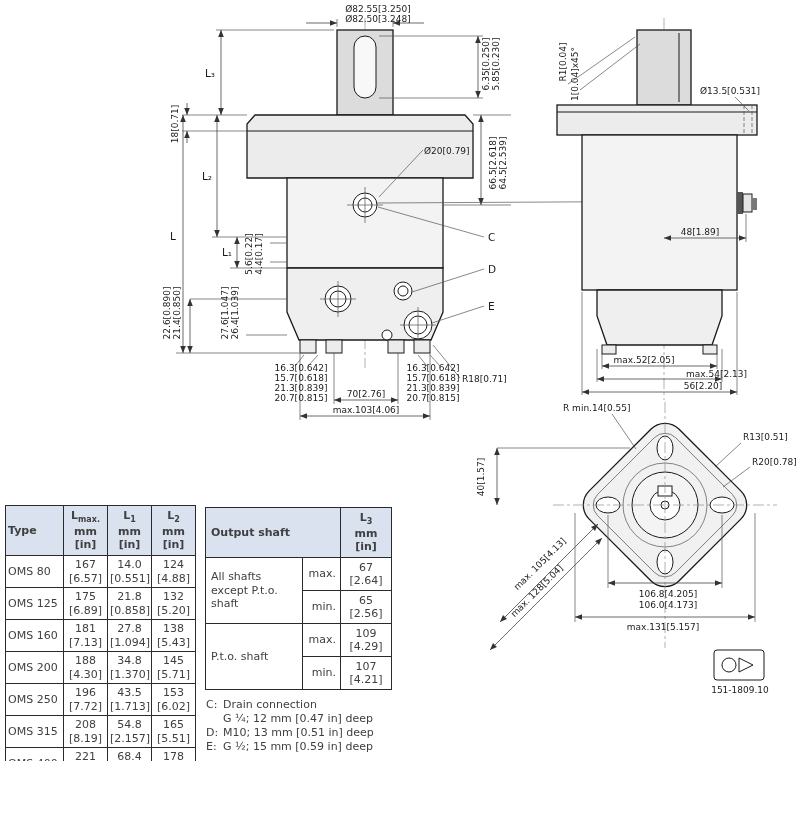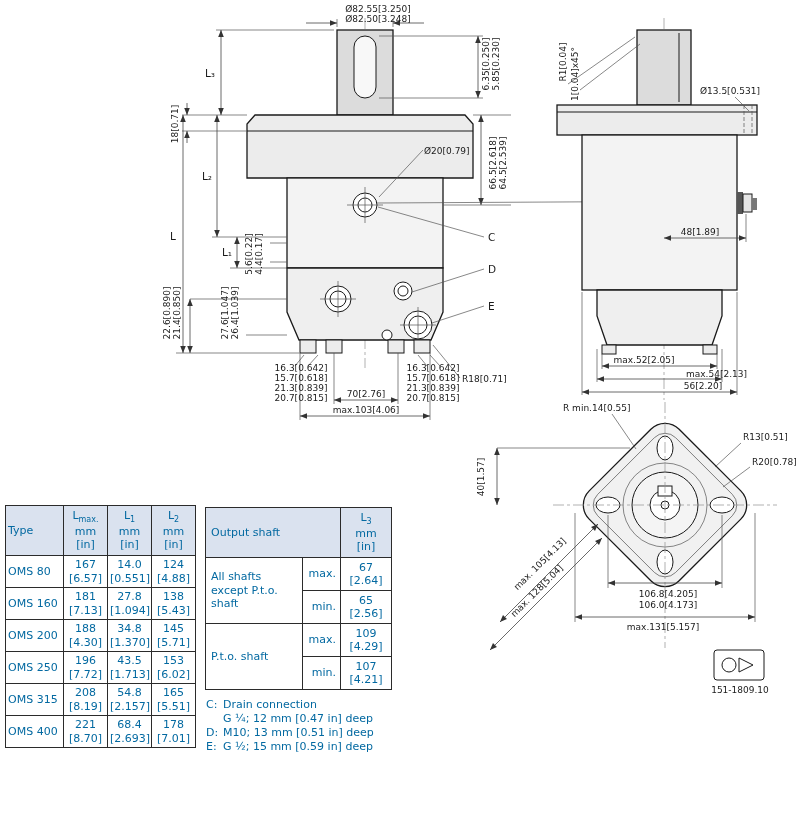--- a/index.html
+++ b/index.html
@@ -1,31 +1,31 @@
 <!DOCTYPE html>
 <html><head>
 <meta charset="utf-8">
 <style>
 *{box-sizing:border-box;margin:0;padding:0}
 body{background:#fff}
 .canvas{position:relative;width:800px;height:761px;background:#fff;overflow:hidden;
-  font-family:"DejaVu Sans",sans-serif;color:#0369a1}
+  font-family:"DejaVu Sans",sans-serif;color:#404040}
 .canvas svg{position:absolute;left:0;top:0}
 svg text{font-family:"DejaVu Sans",sans-serif}
 .dt{font-size:9px;fill:#1a1a1a}
 .dt2{font-size:10.5px;fill:#1a1a1a}
 .ln{stroke:#1a1a1a;stroke-width:1.3}
 .ln2{stroke:#1a1a1a;stroke-width:1}
 .thin{stroke:#555;stroke-width:.7;fill:none}
 .dim{stroke:#444;stroke-width:.8;fill:none}
 .hid{stroke:#555;stroke-width:.7;fill:none;stroke-dasharray:4 2}
 .cl{stroke:#8f8f8f;stroke-width:.7;fill:none;stroke-dasharray:11 3 3 3}
 table{border-collapse:collapse;table-layout:fixed;background:#fff}
 th,td{border:1px solid #2b2b2b;text-align:center;vertical-align:middle;padding:1px 2px;line-height:1.22;font-weight:normal}
-thead th{background:#dae2ef;font-weight:normal}
+thead th{background:#dae2ef;font-weight:bold}
 .dim-table{position:absolute;left:5px;top:505px;width:190px;font-size:11px}
 .dim-table thead tr{height:50px}
 .dim-table tbody tr{height:32px}
 .shaft-table{position:absolute;left:205px;top:507px;width:186px;font-size:11px}
 .shaft-table thead tr{height:50px}
 .shaft-table tbody tr{height:33px}
 .type-col{text-align:left;}
 .lbl-col{text-align:left;padding-left:5px}
 .mm-col{text-align:right;padding-right:4px}
 .notes{position:absolute;left:206px;top:698px;font-size:11px;line-height:14px}
@@ -282,20 +282,35 @@
       <td>
             <div>14.0</div>
             <div>[0.551]</div>
           </td>
       <td>
             <div>124</div>
             <div>[4.88]</div>
           </td>
     </tr>
     <tr>
+      <td class="type-col">OMS 125</td>
+      <td>
+            <div>175</div>
+            <div>[6.89]</div>
+          </td>
+      <td>
+            <div>21.8</div>
+            <div>[0.858]</div>
+          </td>
+      <td>
+            <div>132</div>
+            <div>[5.20]</div>
+          </td>
+    </tr>
+    <tr>
       <td class="type-col">OMS 160</td>
       <td>
             <div>181</div>
             <div>[7.13]</div>
           </td>
       <td>
             <div>27.8</div>
             <div>[1.094]</div>
           </td>
       <td>

